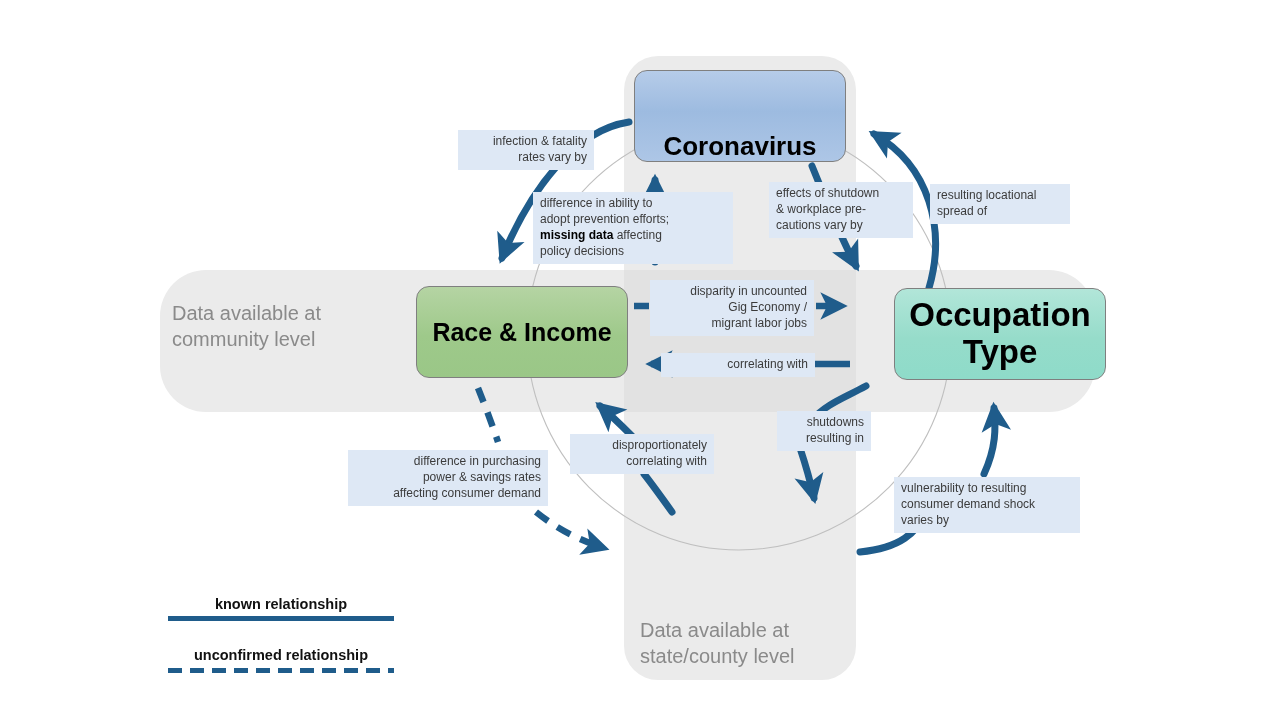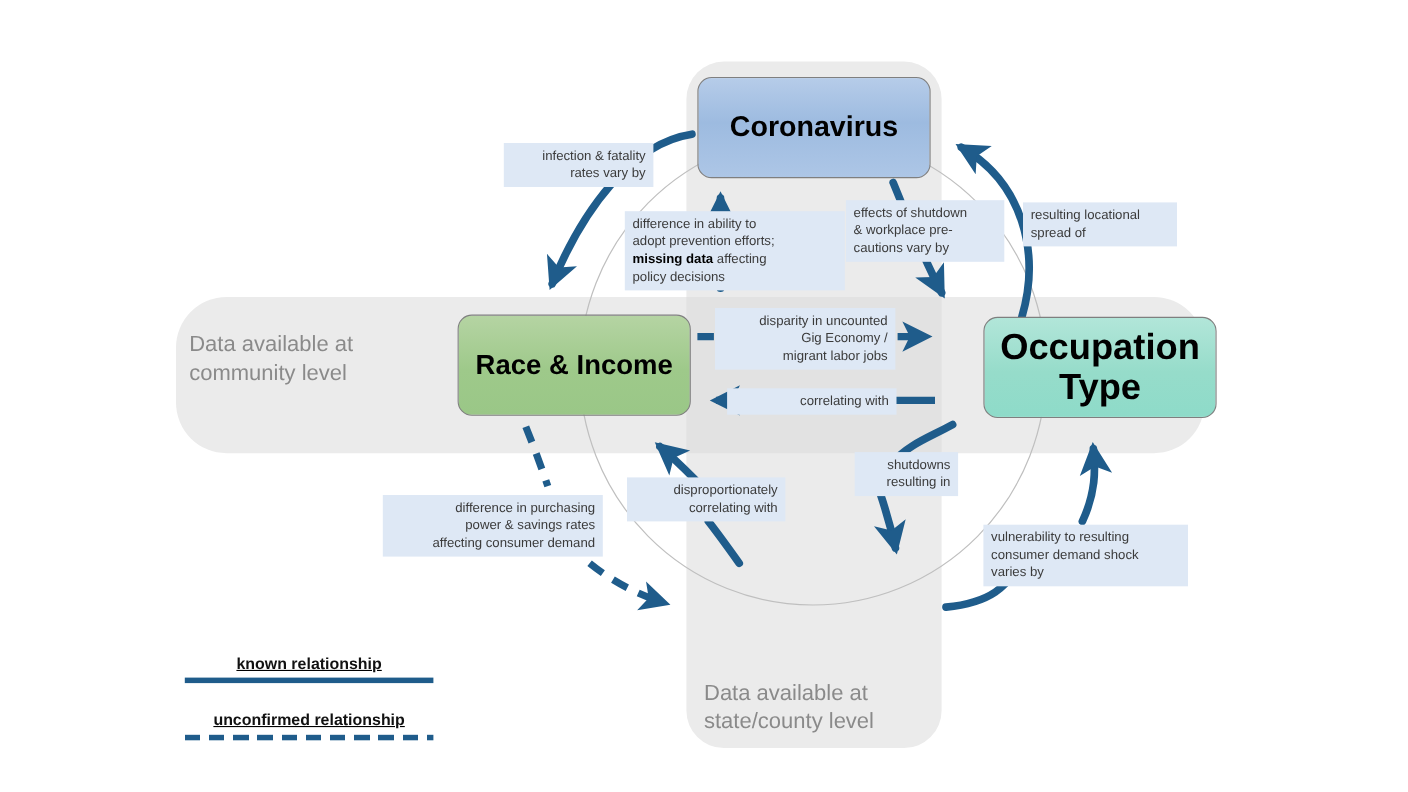--- a/index.html
+++ b/index.html
@@ -74,20 +74,21 @@
     font-weight: bold;
     color: #000;
     line-height: 1.12;
     box-sizing: border-box;
   }
   #node-coronavirus {
     left: 634px; top: 70px;
     width: 212px; height: 92px;
     font-size: 26px;
     background: linear-gradient(180deg,#b6cce9 0%, #9dbbe0 45%, #adc6e6 100%);
+    align-items: flex-end;
   }
   #node-race {
     left: 416px; top: 286px;
     width: 212px; height: 92px;
     font-size: 25px;
     background: linear-gradient(180deg,#b5d4a3 0%, #9ec98a 55%, #9ac787 100%);
   }
   #node-occupation {
     left: 894px; top: 288px;
     width: 212px; height: 92px;
@@ -127,33 +128,33 @@
     padding: 4px 7px;
     box-sizing: border-box;
     white-space: pre-line;
   }
   .edge-label b { font-weight: bold; color: #000000; }
   .ta-left   { text-align: left; }
   .ta-center { text-align: right; }
   .ta-right  { text-align: right; }
 
   #lbl-infection    { left: 458px; top: 130px;  width: 136px; }
-  #lbl-prevention   { left: 568px; top: 192px;  width: 200px; }
+  #lbl-prevention   { left: 533px; top: 192px;  width: 200px; }
   #lbl-effects      { left: 769px; top: 182px;  width: 144px; }
   #lbl-disparate    { left: 930px; top: 184px;  width: 140px; }
   #lbl-gig          { left: 650px; top: 280px;  width: 164px; }
   #lbl-correlating  { left: 661px; top: 353px;  width: 154px; }
   #lbl-shutdowns    { left: 777px; top: 411px;  width: 94px;  }
   #lbl-vulnerable   { left: 894px; top: 477px;  width: 186px; }
   #lbl-dispropor    { left: 570px; top: 434px;  width: 144px; }
   #lbl-purchasing   { left: 348px; top: 450px;  width: 200px; }
 
   
   #legend { position: absolute; left: 168px; top: 596px; width: 226px; }
-  .legend-row { position: relative; text-decoration: underline; }
+  .legend-row { position: relative; }
   .legend-text {
     font-size: 14.5px;
     font-weight: bold;
     color: #111;
     text-align: center;
     line-height: 1.2;
   }
   .legend-rule-solid {
     height: 5px;
     background: #1f5c8b;

